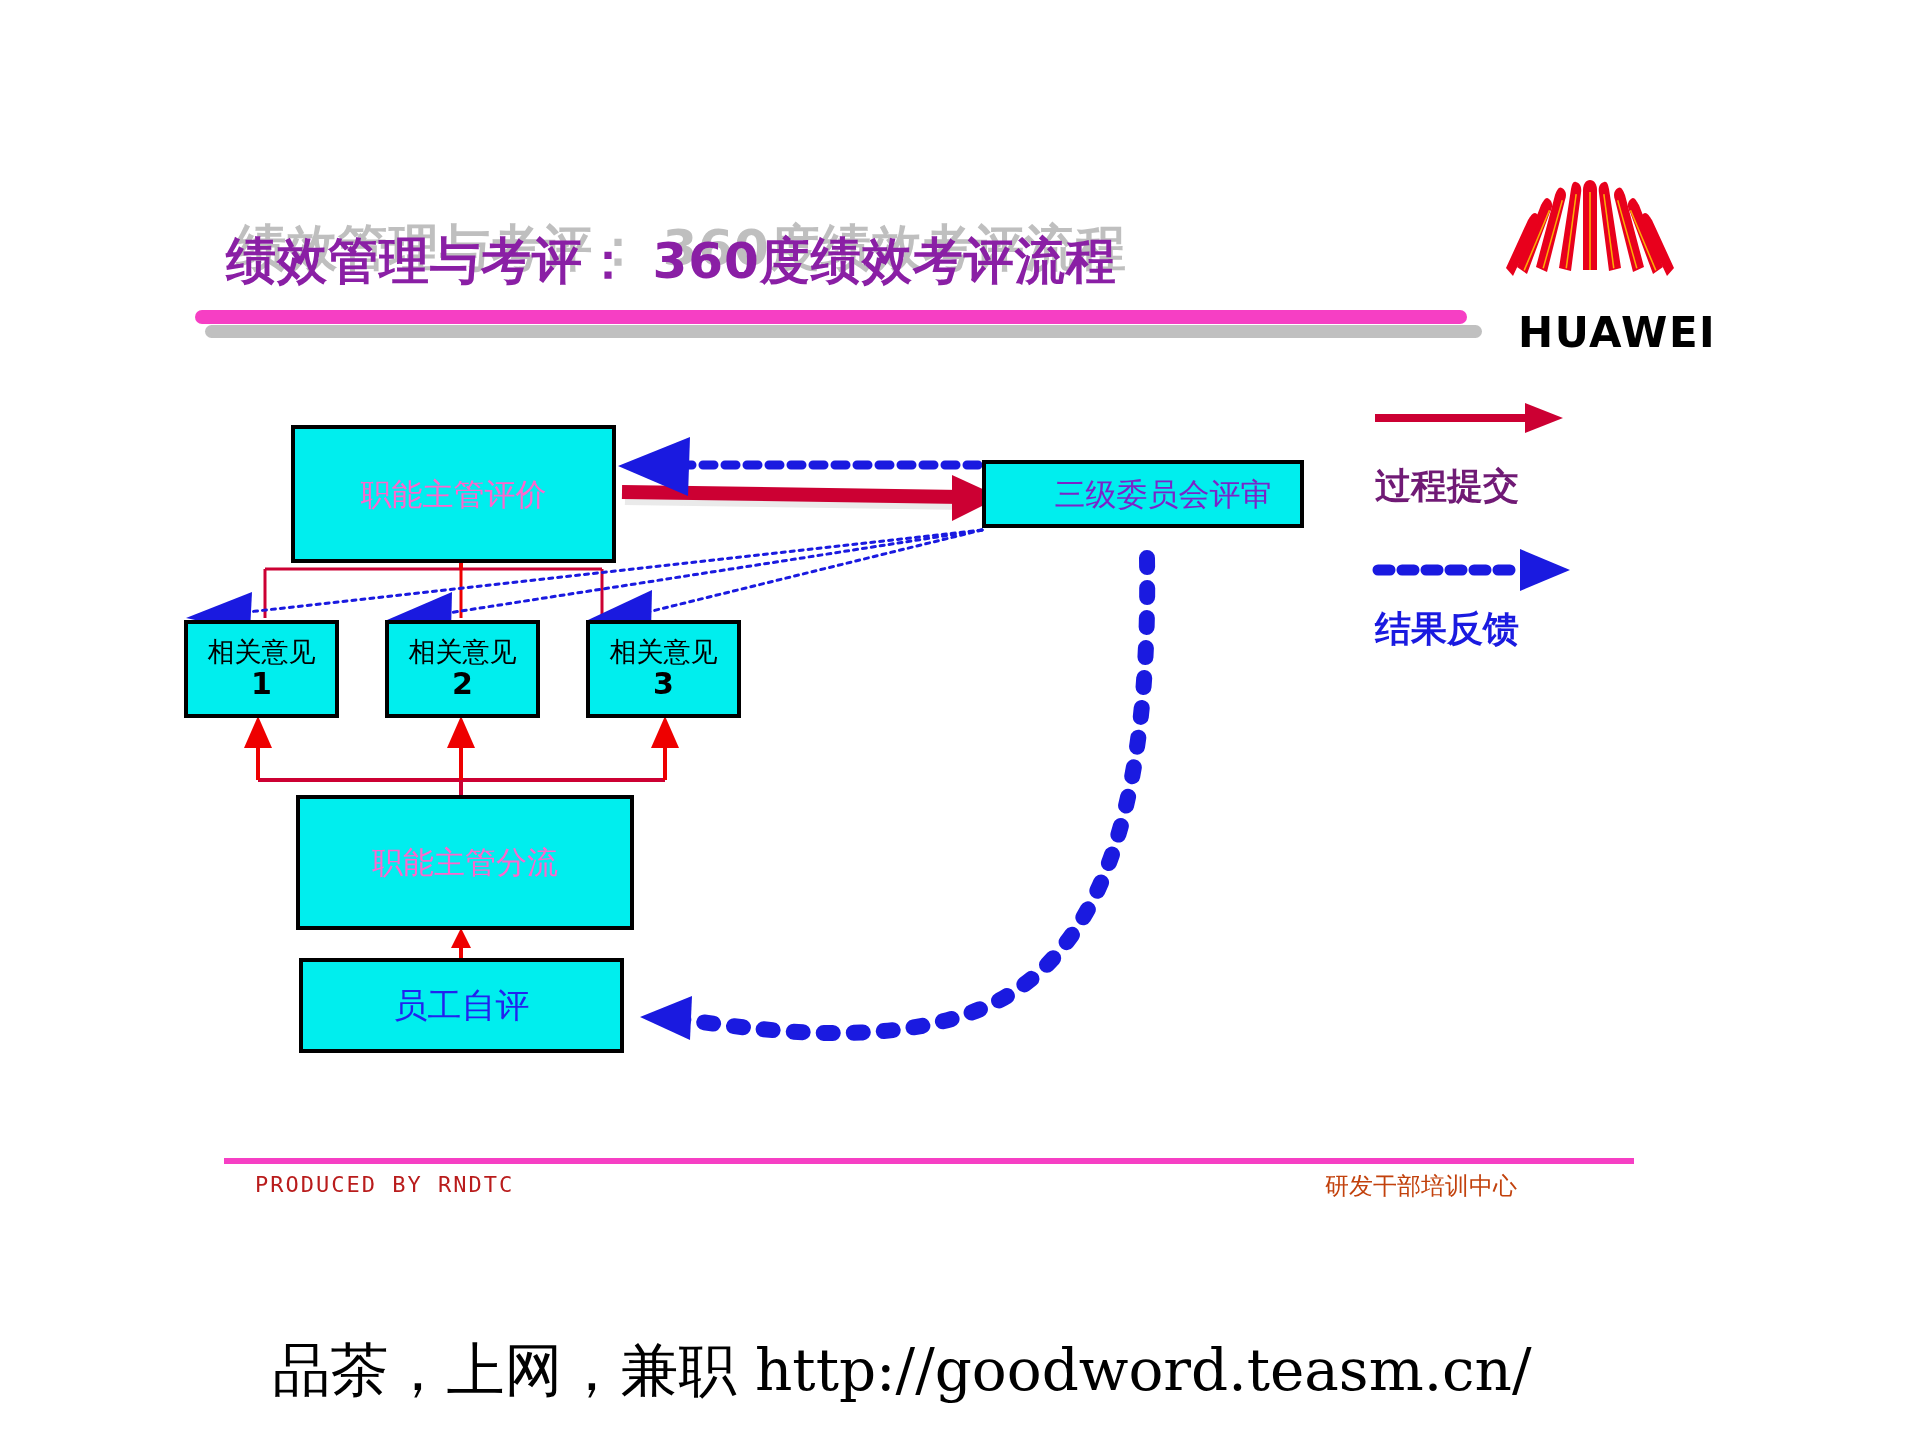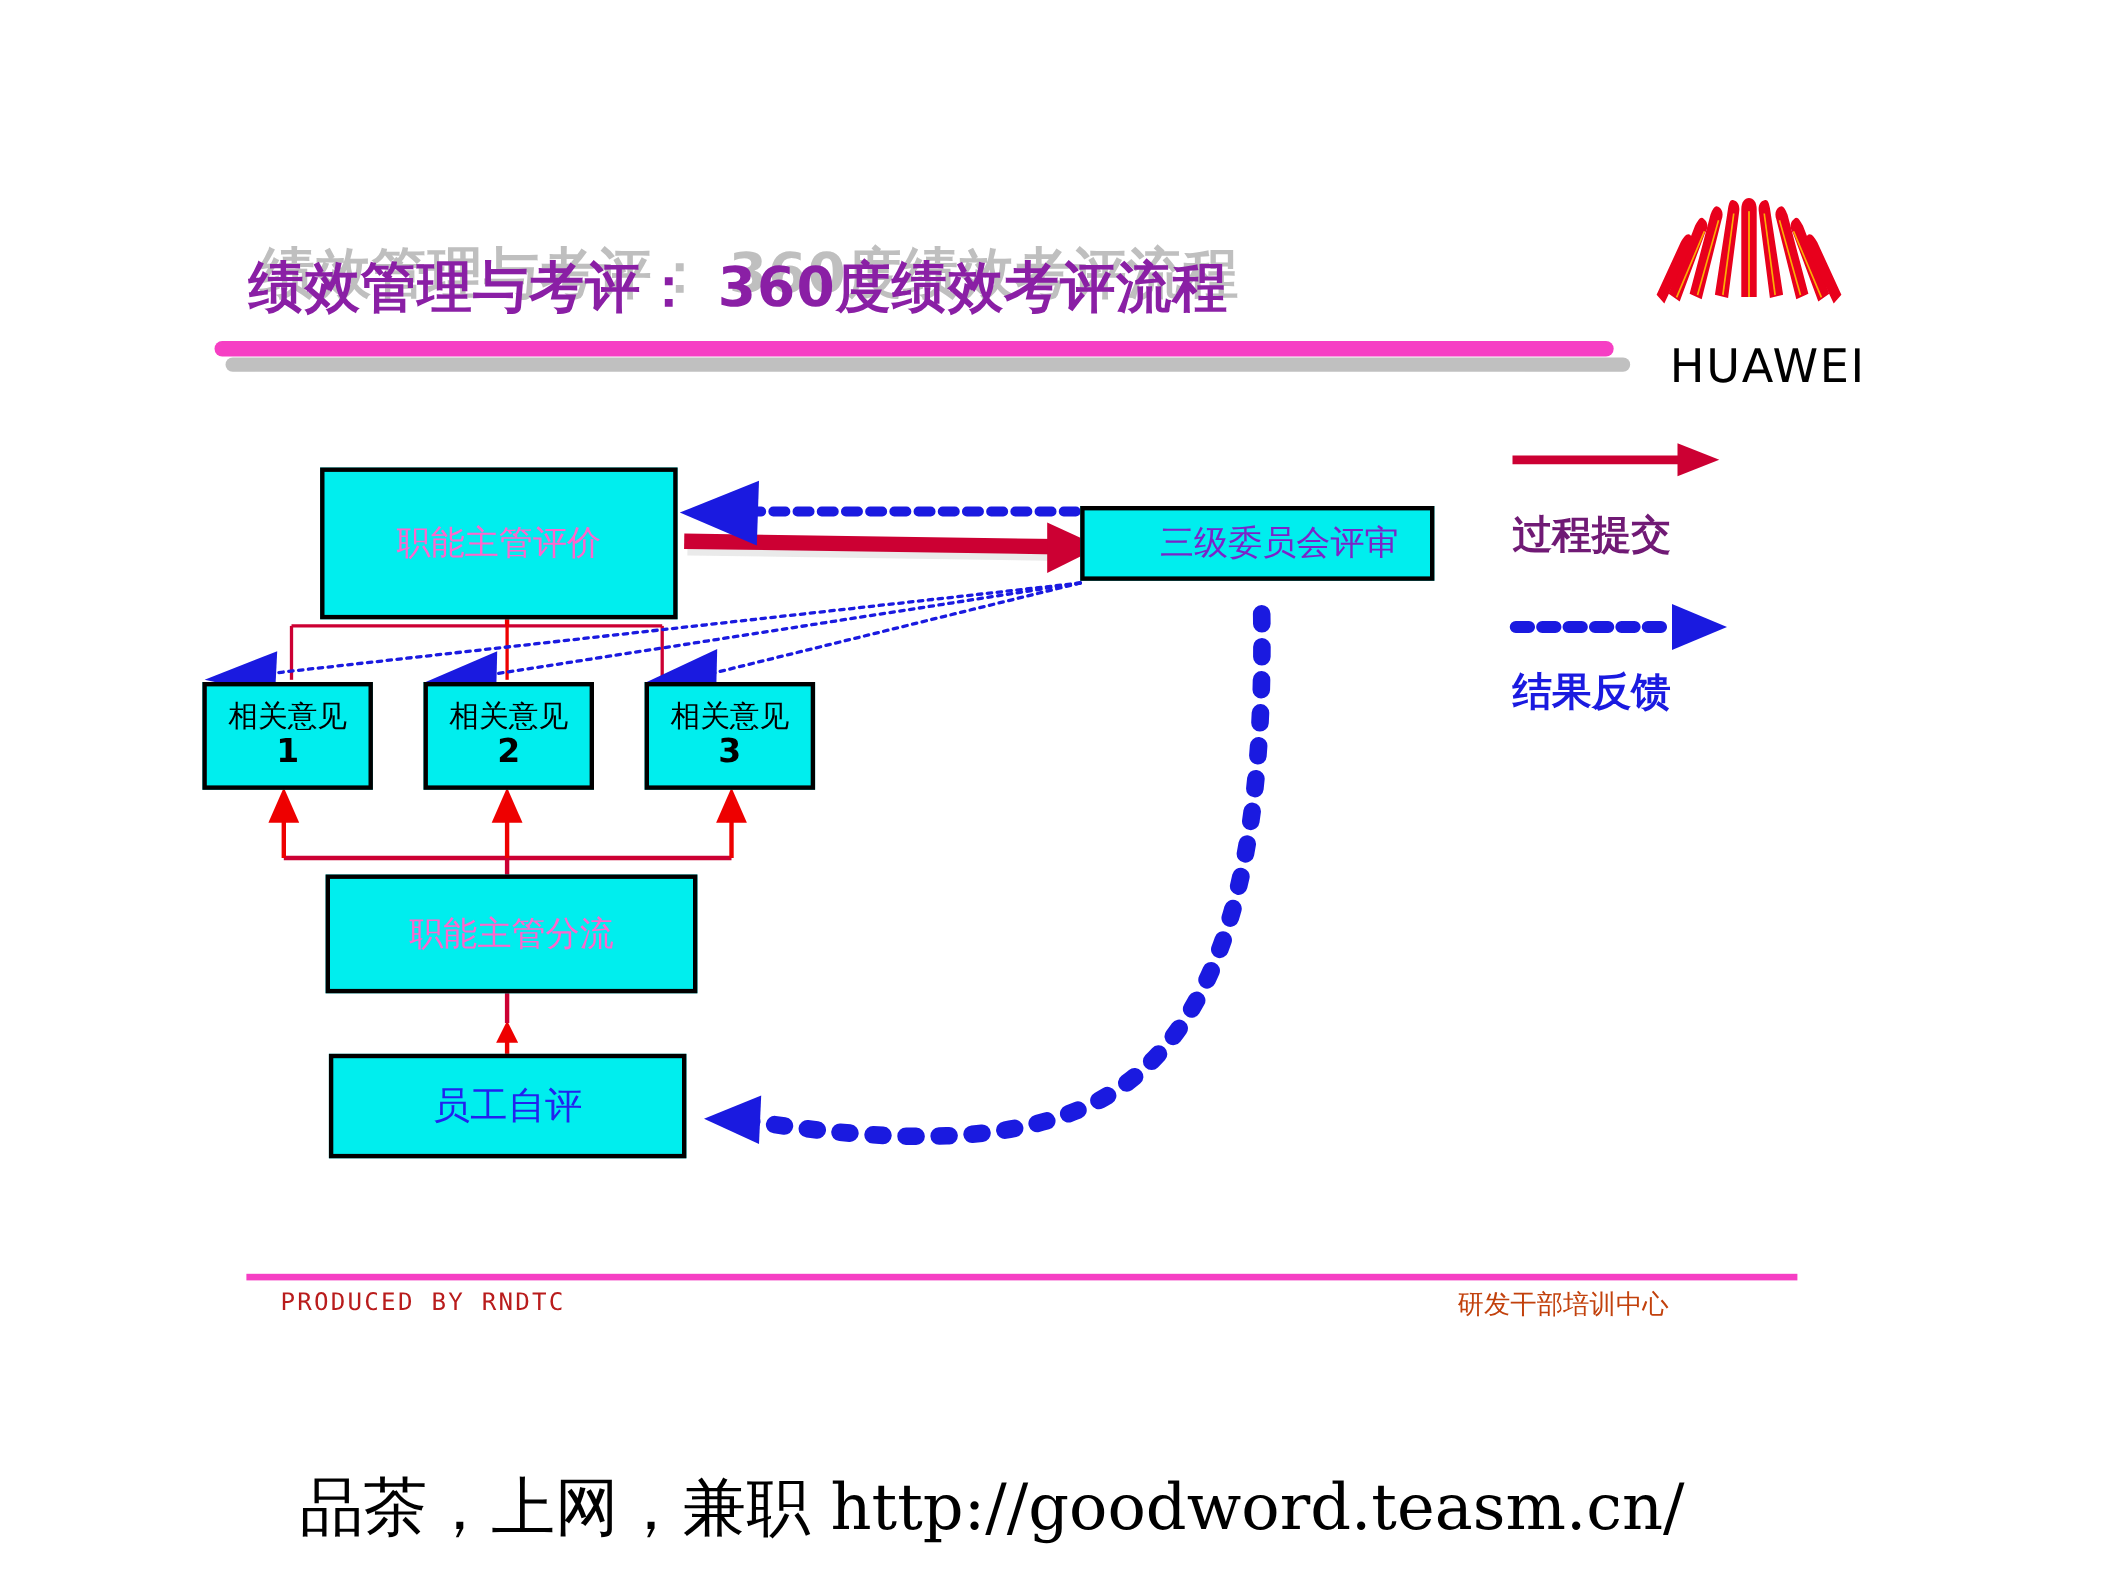--- a/index.html
+++ b/index.html
@@ -69,21 +69,21 @@
     left: 1505px;
     top: 178px;
     width: 170px;
     height: 100px;
   }
   #huawei-text {
     position: absolute;
     left: 1518px;
     top: 308px;
     font-family: "DejaVu Sans", sans-serif;
-    font-weight: normal;
+    font-weight: bold;
     font-size: 42px;
     letter-spacing: 1.5px;
     color: #000000;
   }
 
   
   .node {
     position: absolute;
     background: #00eeee;
     border: 4px solid #000000;
@@ -122,21 +122,21 @@
     color: #000000;
   }
   #node-opinion-3 {
     left: 586px; top: 620px;
     width: 155px; height: 98px;
     font-size: 27px;
     color: #000000;
   }
   #node-dispatch {
     left: 296px; top: 795px;
-    width: 338px; height: 108px;
+    width: 338px; height: 135px;
     font-size: 31px;
     color: #ff66cc;
   }
   #node-self-eval {
     left: 299px; top: 958px;
     width: 325px; height: 95px;
     font-size: 34px;
     color: #2222ee;
   }
   .node .num { display: block; font-size: 30px; font-weight: bold; }

